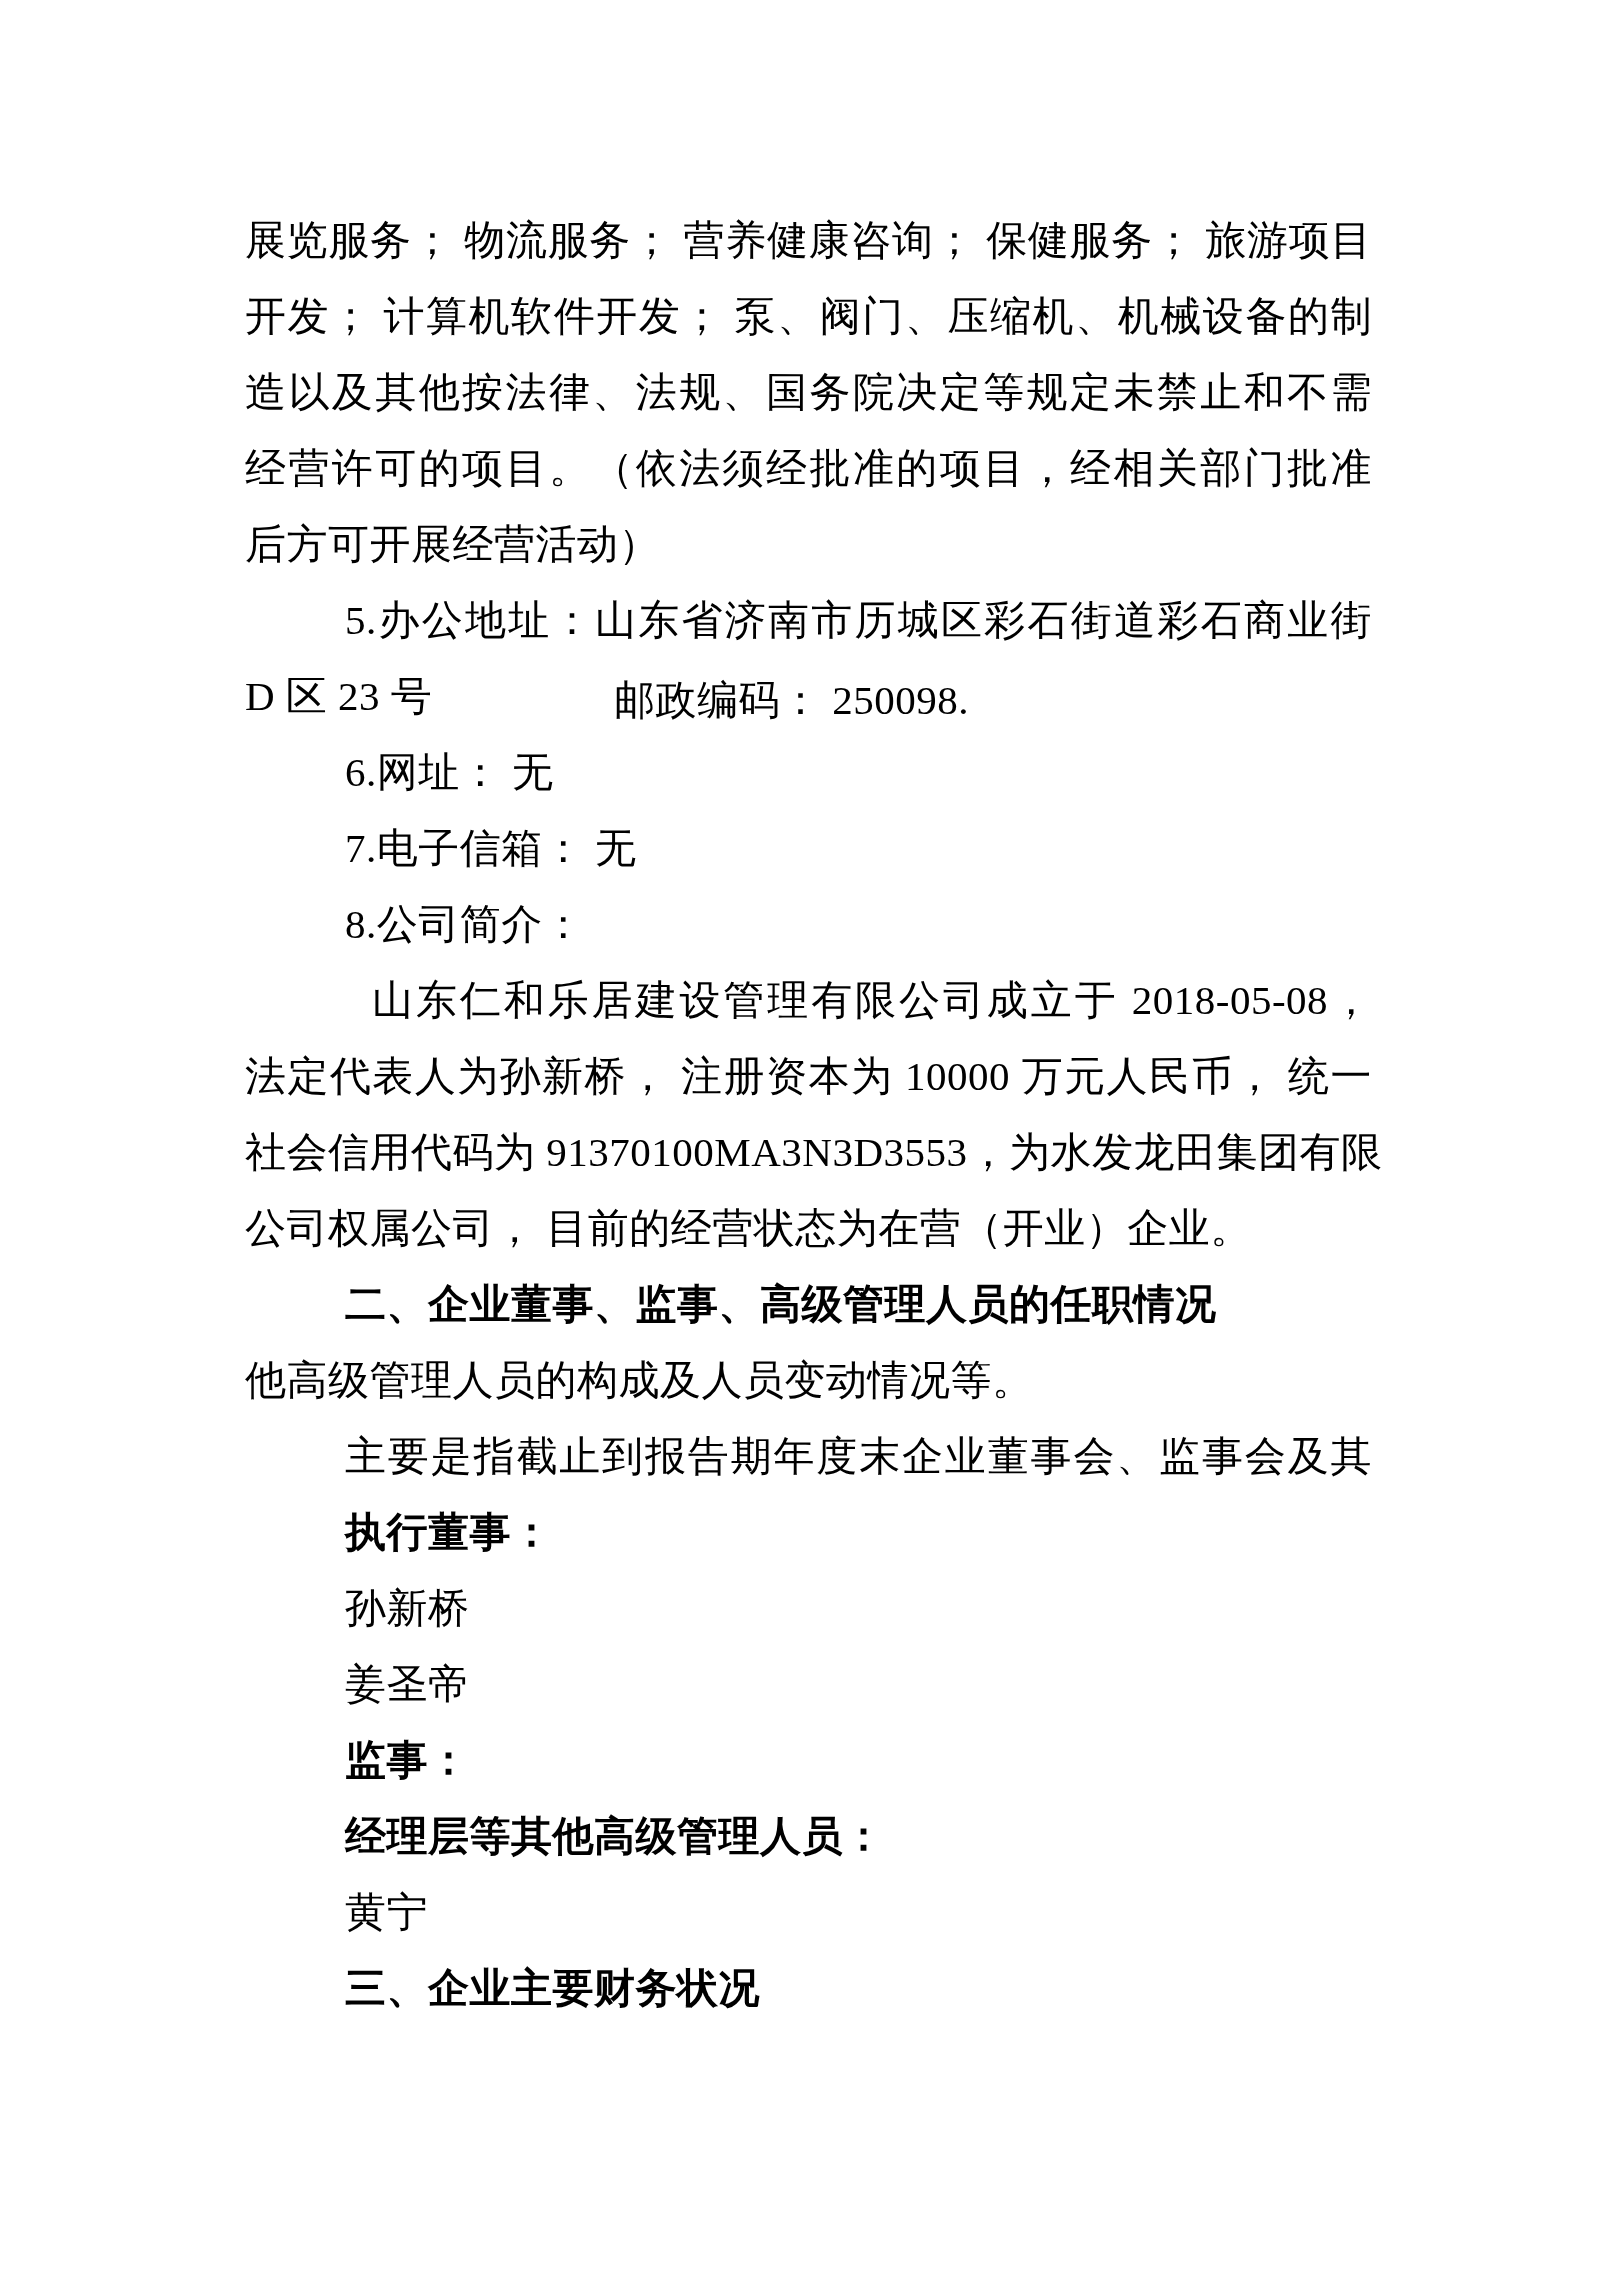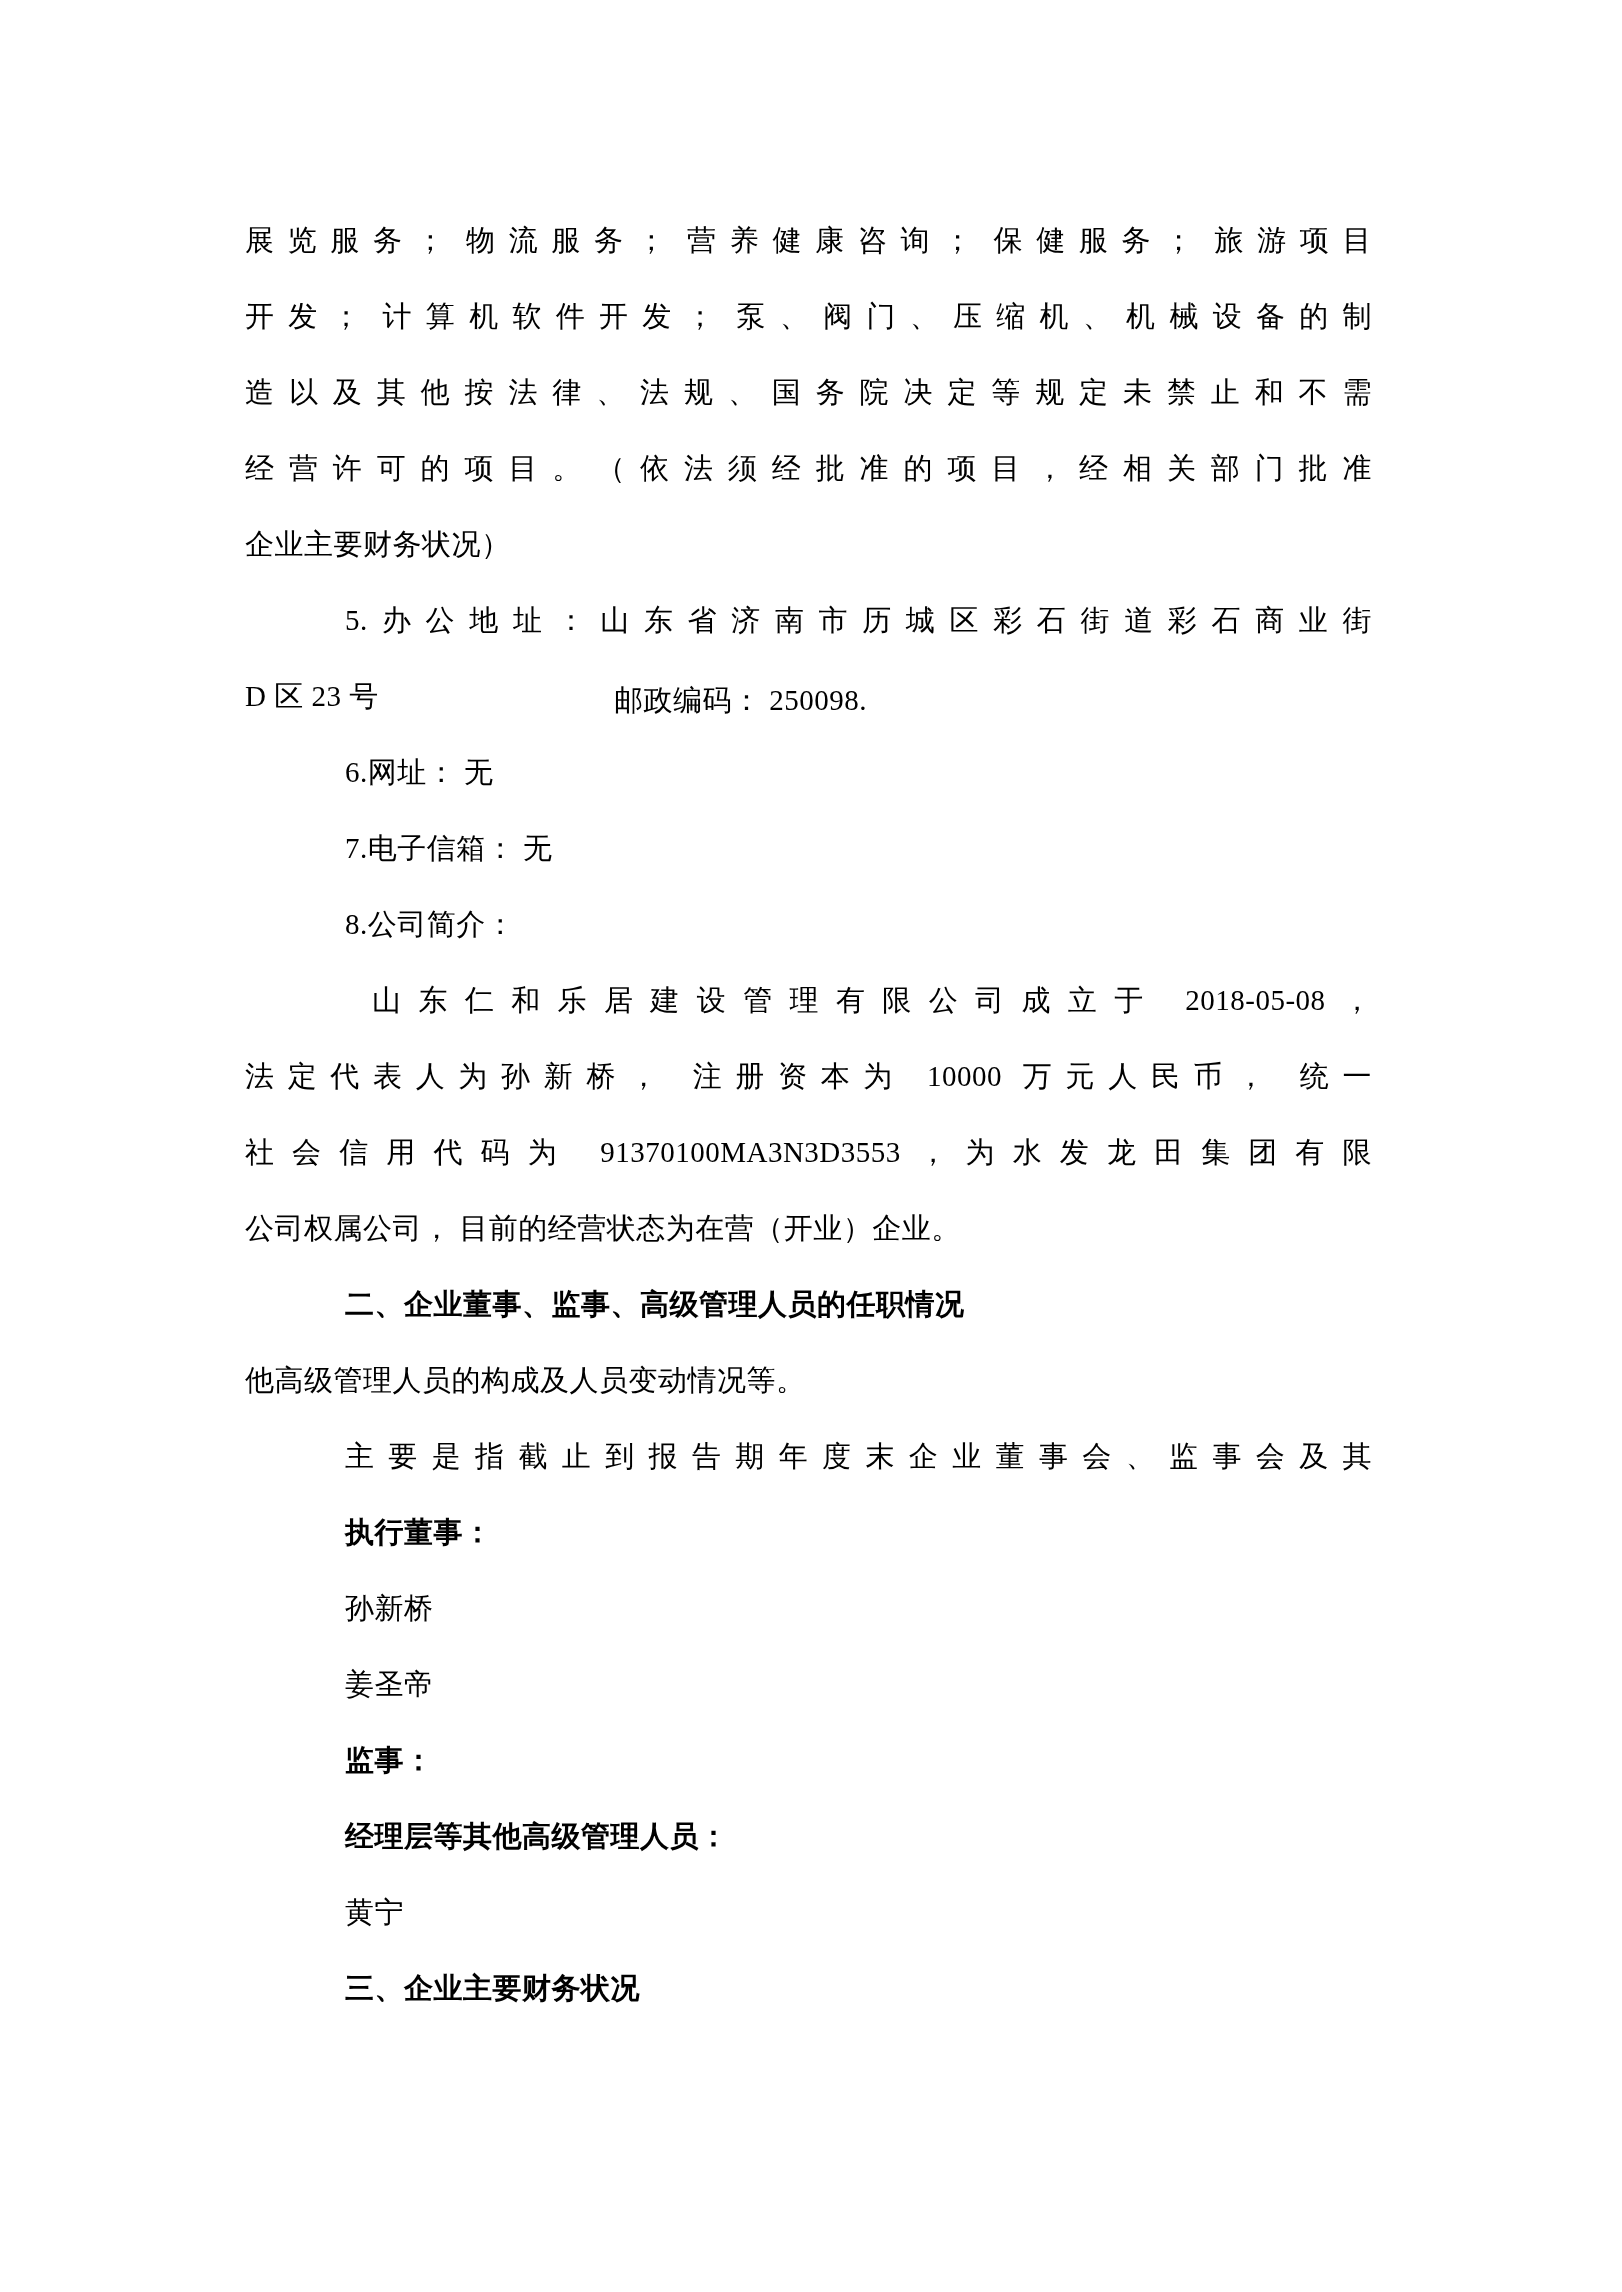--- a/index.html
+++ b/index.html
@@ -14,21 +14,21 @@
   }
   .textblock {
     position: absolute;
     left: 245px;
     top: 202px;
     width: 1127px;
   }
   .line {
     height: 76px;
     line-height: 76px;
-    font-size: 29px;
+    font-size: 41px;
     white-space: nowrap;
     letter-spacing: 0.5px;
   }
   
   .j {
     text-align: justify;
     text-align-last: justify;
   }
   .i1 { padding-left: 100px; }  
   .i2 { padding-left: 127px; }  
@@ -39,21 +39,21 @@
 </head>
 <body>
 
 <div class="page">
   <div class="textblock">
 
     <div class="line j">展览服务； 物流服务； 营养健康咨询； 保健服务； 旅游项目</div>
     <div class="line j">开发； 计算机软件开发； 泵、阀门、压缩机、机械设备的制</div>
     <div class="line j">造以及其他按法律、法规、国务院决定等规定未禁止和不需</div>
     <div class="line j">经营许可的项目。（依法须经批准的项目，经相关部门批准</div>
-    <div class="line">企业主要财务状况）</div>
+    <div class="line">后方可开展经营活动）</div>
 
     <div class="line j i1">5.办公地址：山东省济南市历城区彩石街道彩石商业街</div>
 
     <div class="line line-split">
       <span>D 区 23 号</span>
       <span class="postal">邮政编码： 250098.</span>
     </div>
 
     <div class="line i1">6.网址： 无</div>
     <div class="line i1">7.电子信箱： 无</div>

